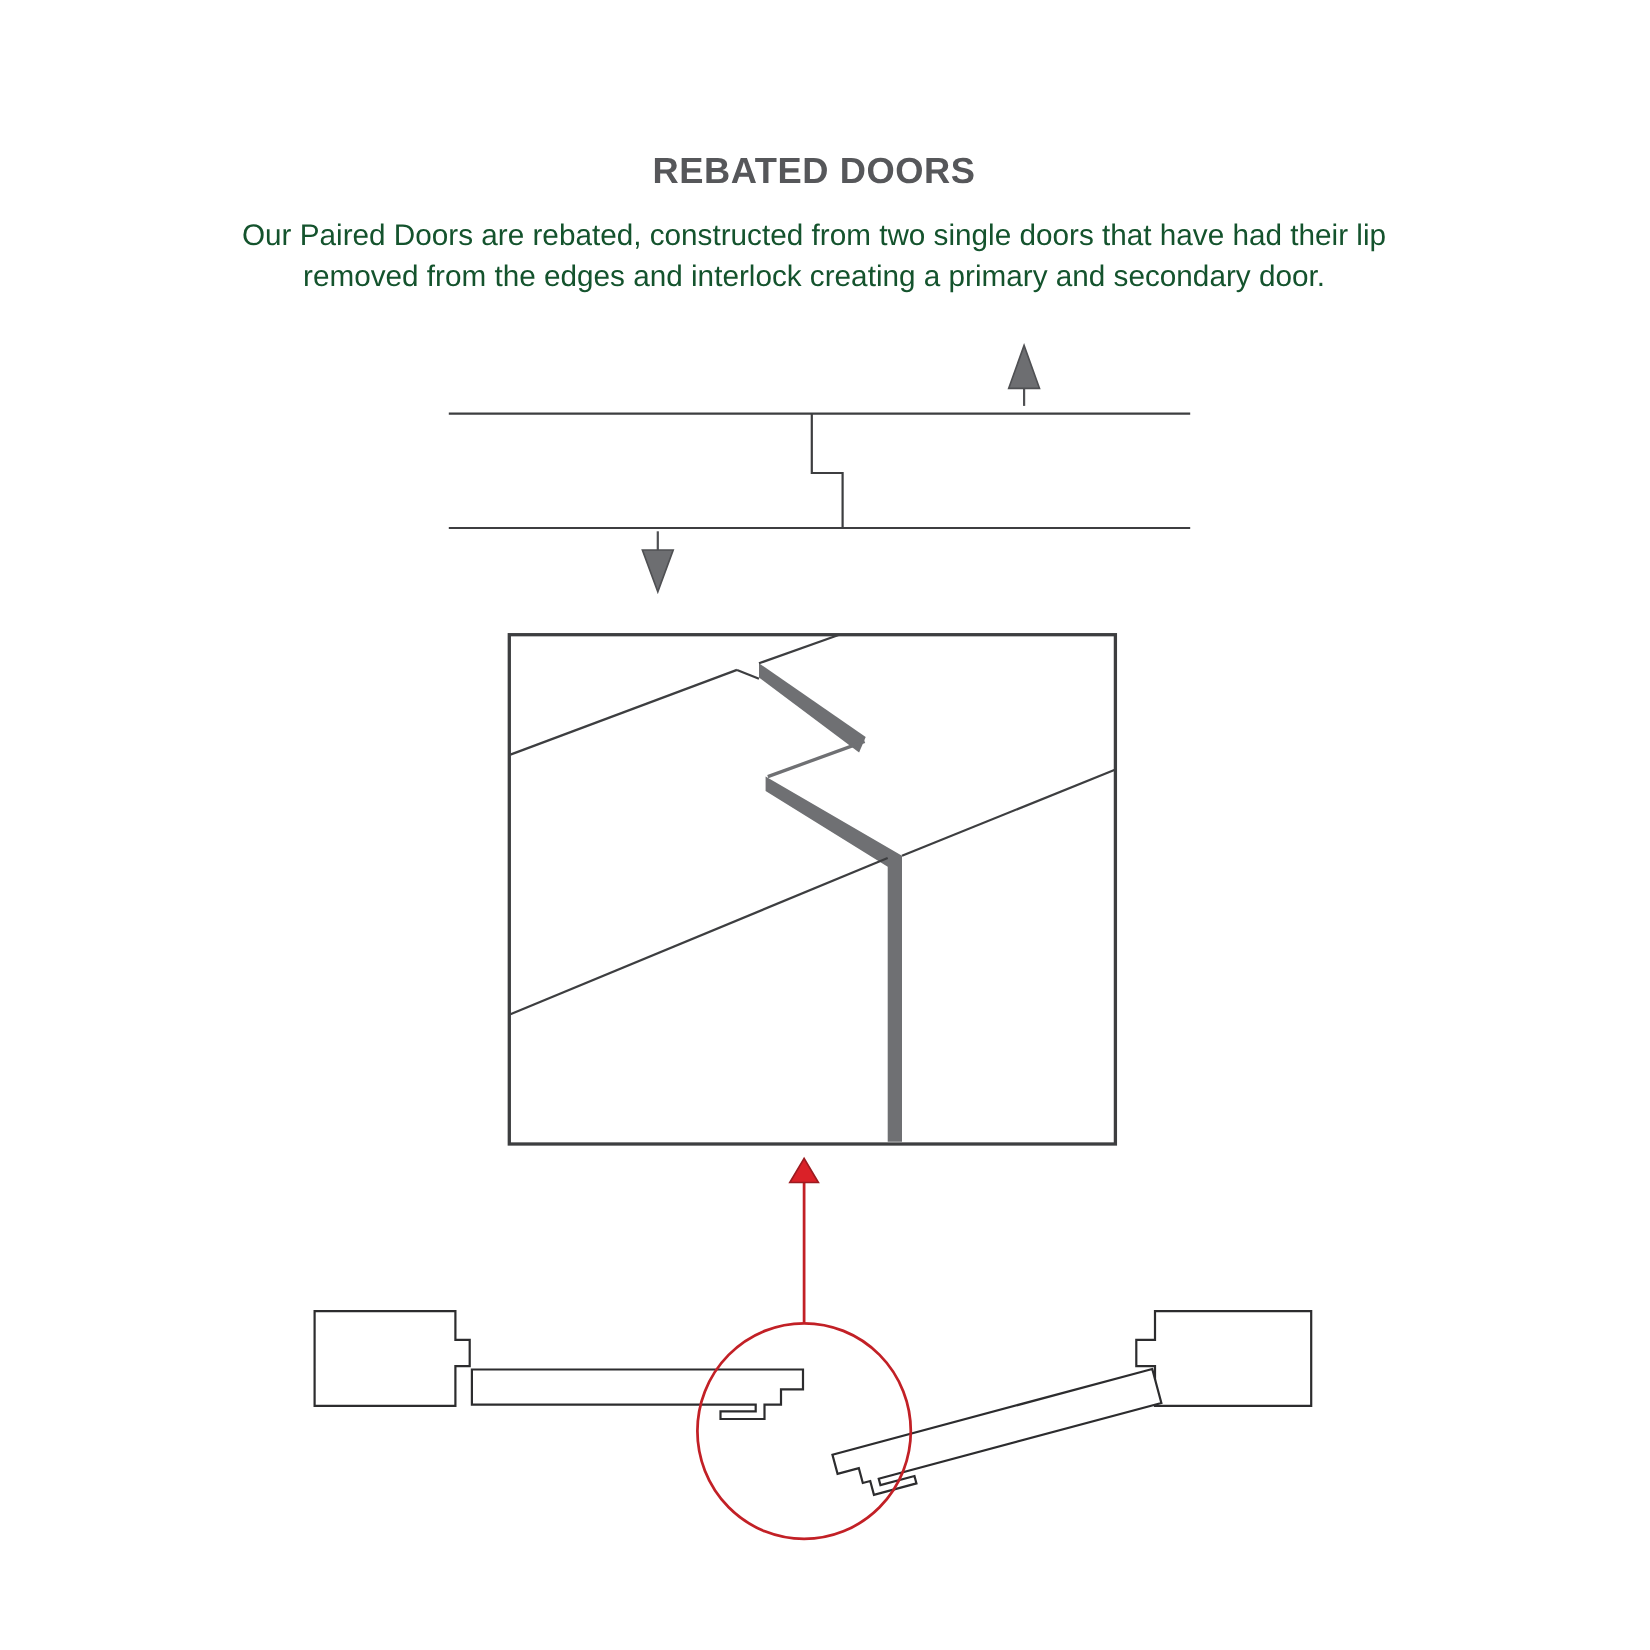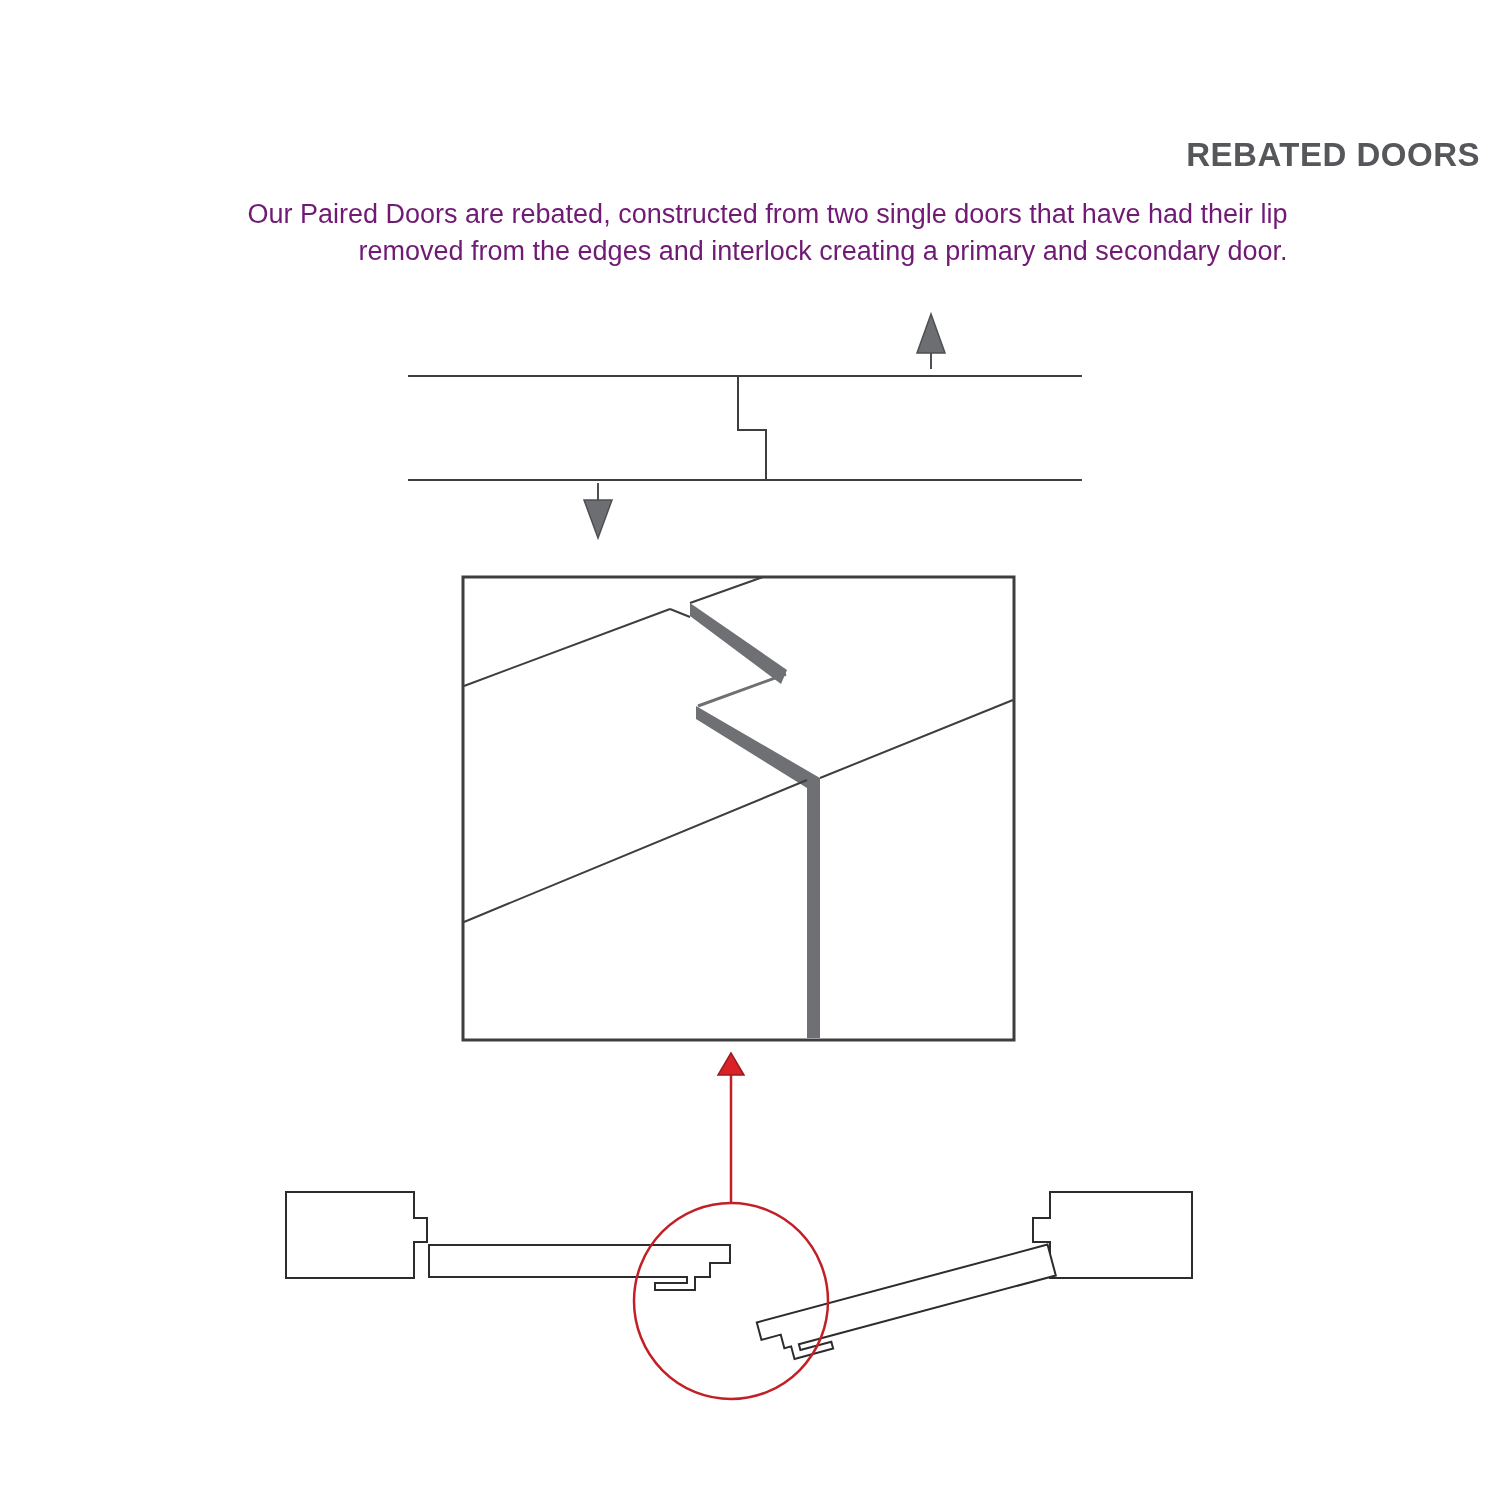--- a/index.html
+++ b/index.html
@@ -1,27 +1,27 @@
 <!DOCTYPE html>
 <html style="--line: #3d3e40; --fill-gray: #6f7073; --arrow-gray: #6d6e71; --red: #c22026; --red-fill: #da2128;"><head>
 <meta charset="utf-8">
 <style>
   html,body{margin:0;padding:0;}
   body{
     width:1500px;height:1500px;position:relative;background:#ffffff;
     font-family:"Liberation Sans", sans-serif;overflow:hidden;
   }
   .header{
-    position:absolute;top:136px;left:0;width:1480px;text-align:right;
+    position:absolute;top:136px;left:0;width:1480px;text-align:center;
   }
   .title{
     font-size:33px;font-weight:bold;color:#56575a;margin:0;letter-spacing:.5px;
   }
   .description{
-    font-size:27px;color:#701a75;line-height:37px;max-width:1095px;
+    font-size:27px;color:#14532d;line-height:37px;max-width:1095px;
     margin:22px auto 0;
   }
   svg{position:absolute;top:0;left:0;}
   .ln{stroke:var(--line,#3d3e40);stroke-width:2;fill:none;}
   .box{fill:#ffffff;stroke:var(--line,#3d3e40);stroke-width:3;}
   .grayfill{fill:var(--fill-gray,#6f7073);stroke:none;}
   .grayline{stroke:var(--fill-gray,#6f7073);stroke-width:3;fill:none;}
   .garrow{fill:var(--arrow-gray,#6d6e71);stroke:#4f5053;stroke-width:1.5;}
   .gshaft{stroke:#4f5053;stroke-width:2;fill:none;}
   .red{stroke:var(--red,#c22026);stroke-width:2.5;fill:none;}

